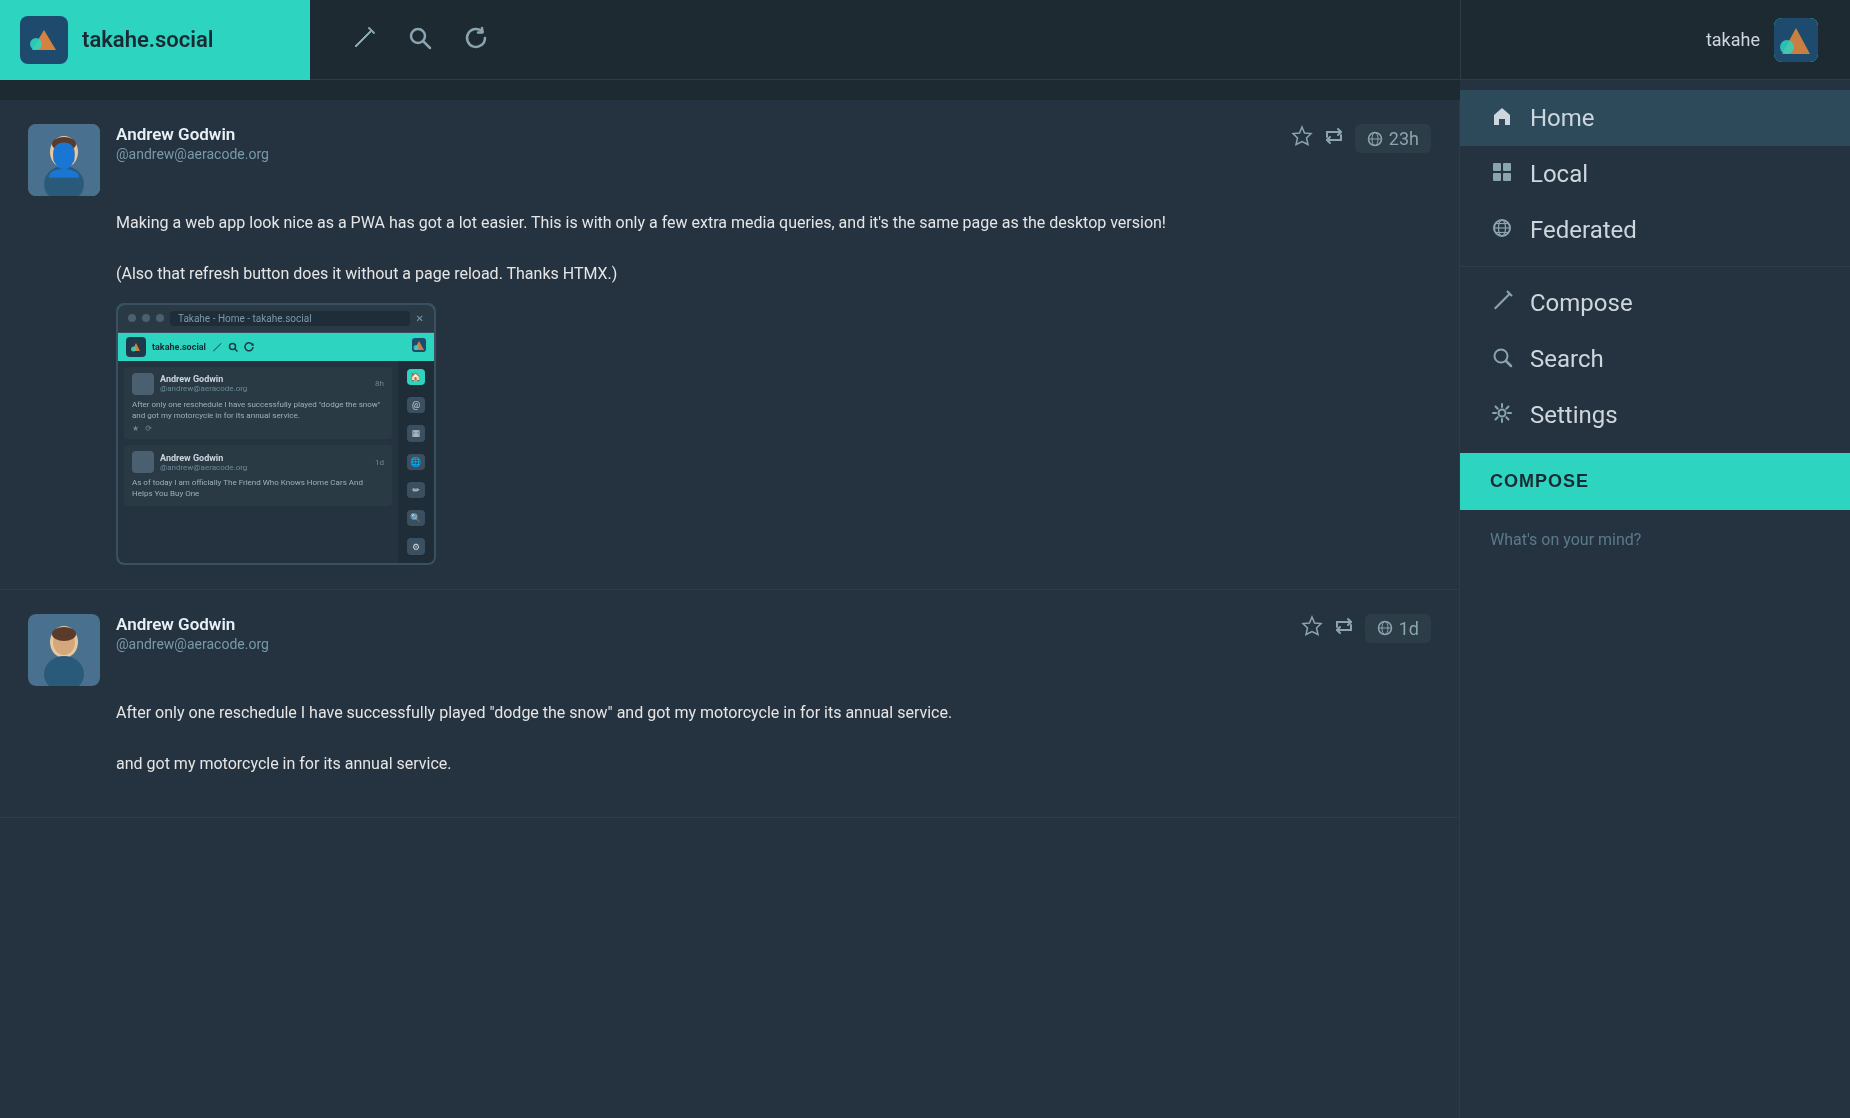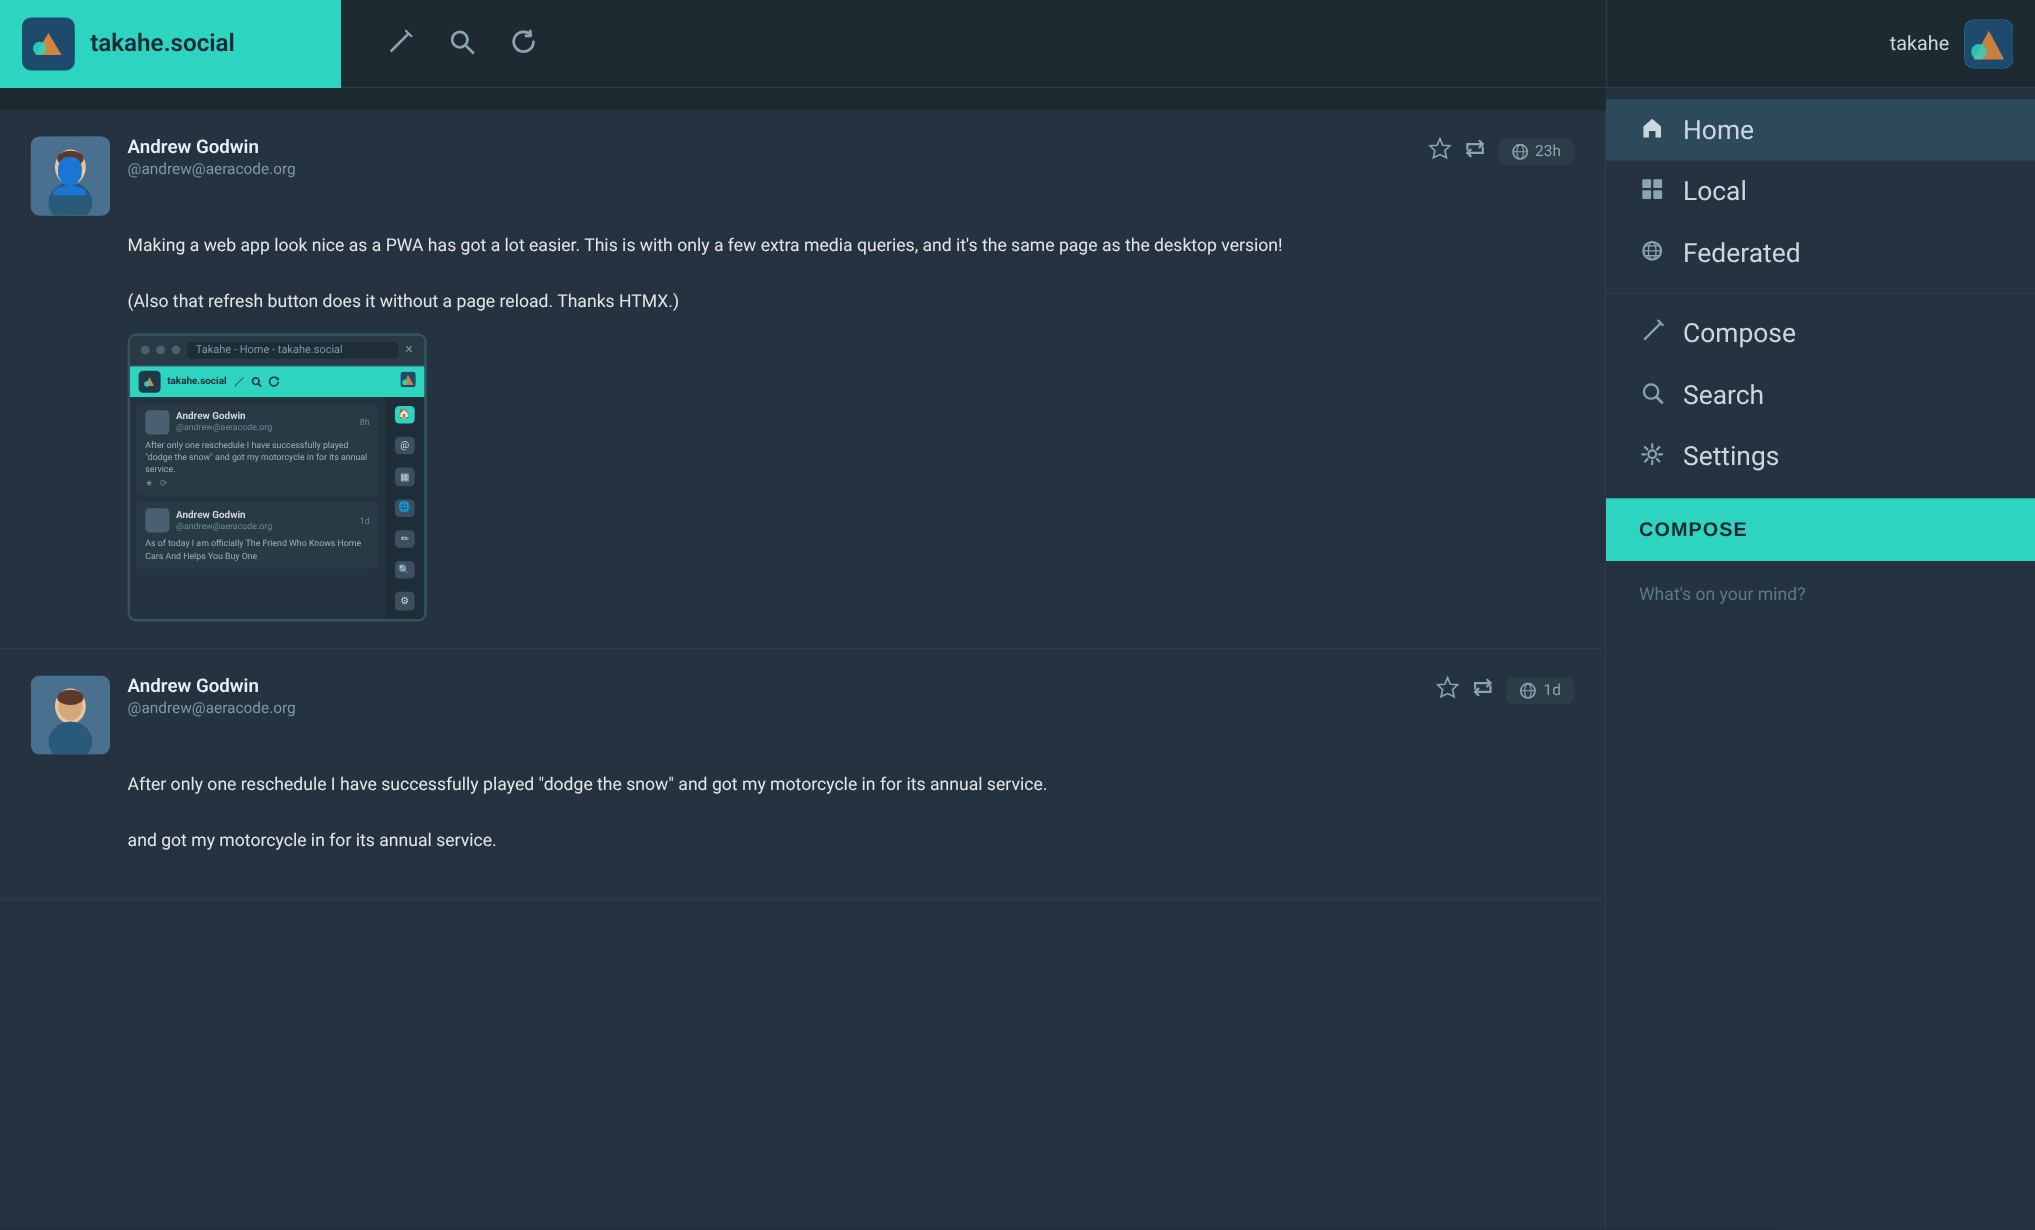--- a/index.html
+++ b/index.html
@@ -65,21 +65,21 @@
       font-size: 26px;
       cursor: pointer;
       line-height: 1;
     }
 
     .right-panel-header {
       display: flex;
       align-items: center;
       justify-content: flex-end;
       width: 390px;
-      padding: 0 20px;
+      padding: 0 32px;
       gap: 14px;
       border-left: 1px solid #2d3d47;
       height: 80px;
       flex-shrink: 0;
     }
 
     .user-name-label {
       font-size: 18px;
       color: #cdd6dd;
     }
@@ -166,21 +166,21 @@
       border: none;
       color: #8aa4b0;
       font-size: 20px;
       cursor: pointer;
     }
 
     .time-badge {
       background: #2d3d47;
       border-radius: 6px;
       padding: 4px 12px;
-      font-size: 14px;
+      font-size: 18px;
       color: #8aa4b0;
       display: flex;
       align-items: center;
       gap: 6px;
     }
 
     .post-body {
       padding-left: 88px;
     }
 
@@ -189,22 +189,22 @@
       line-height: 1.6;
       color: #e5e5e5;
       margin-bottom: 16px;
     }
 
     
     .post-preview-image {
       border: 2px solid #3a5060;
       border-radius: 8px;
       overflow: hidden;
-      width: 272px;
-      background: #0f766e;
+      width: 320px;
+      background: #22c55e;
     }
 
     .preview-browser-bar {
       background: #2a3a45;
       padding: 6px 10px;
       display: flex;
       align-items: center;
       gap: 6px;
       border-bottom: 1px solid #3a5060;
     }

